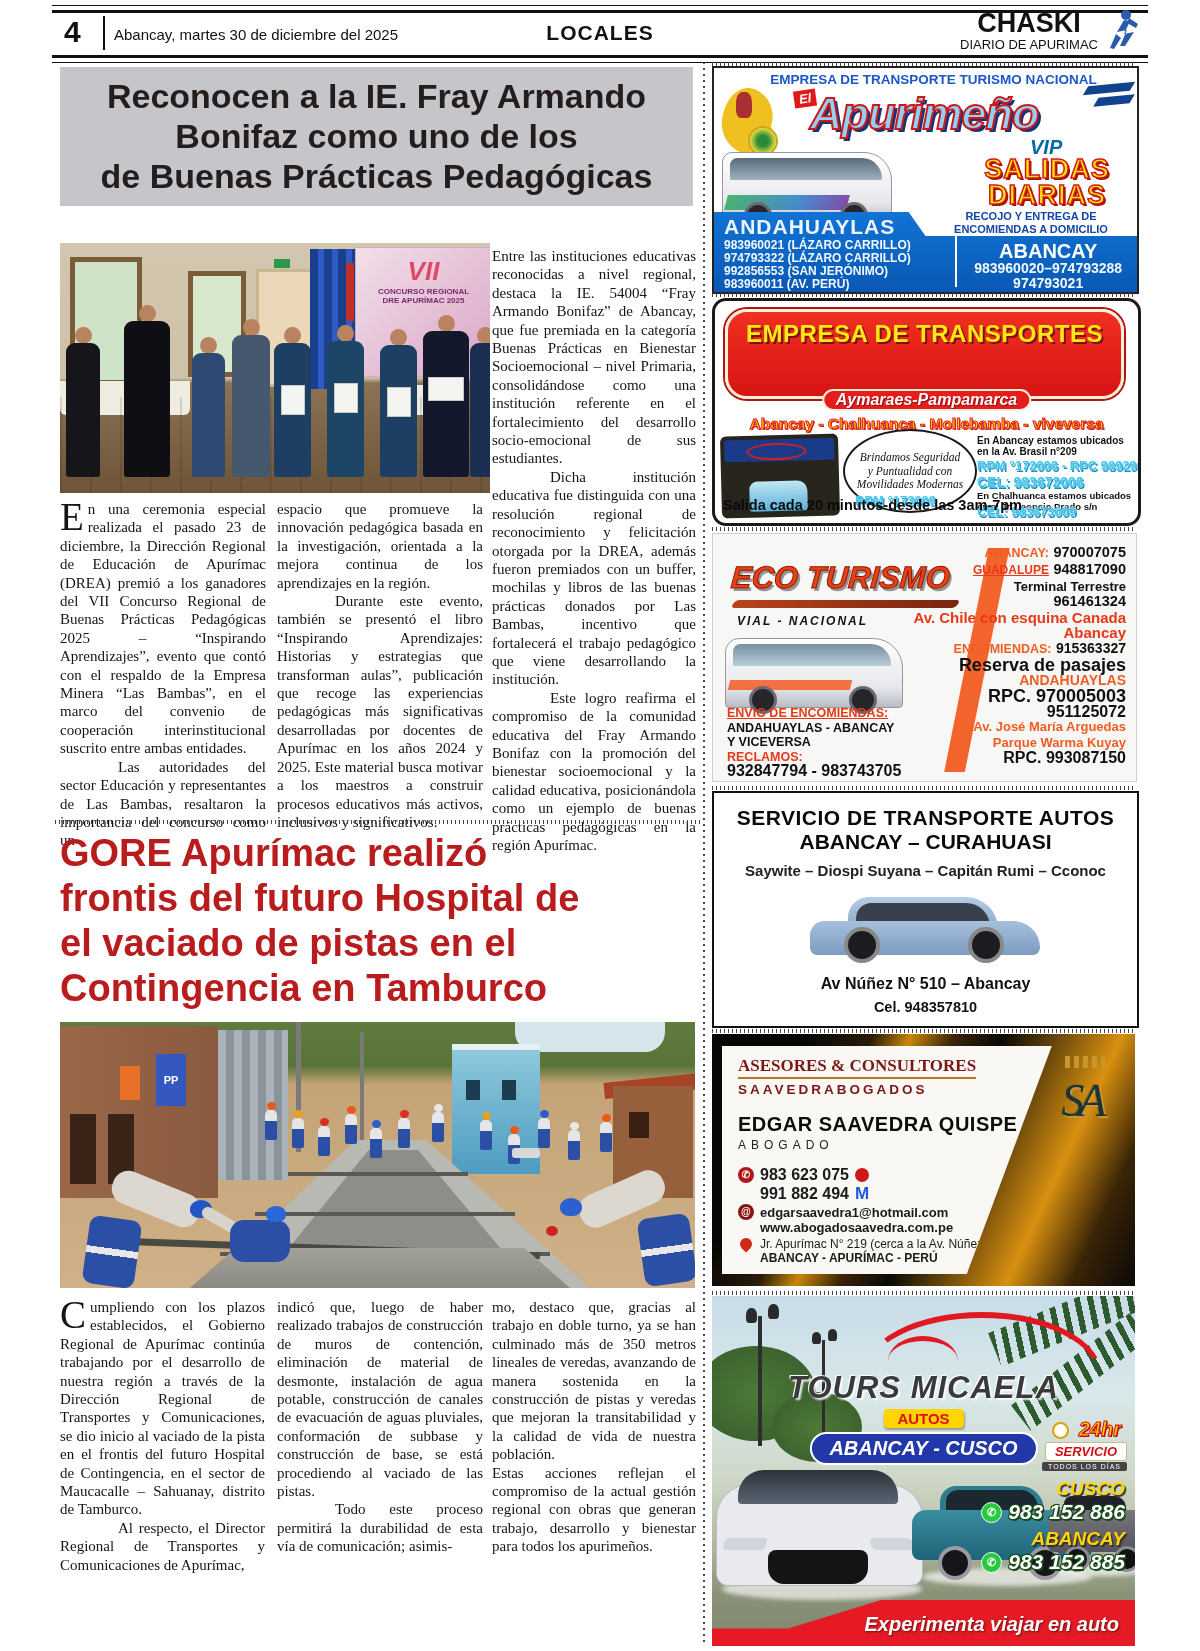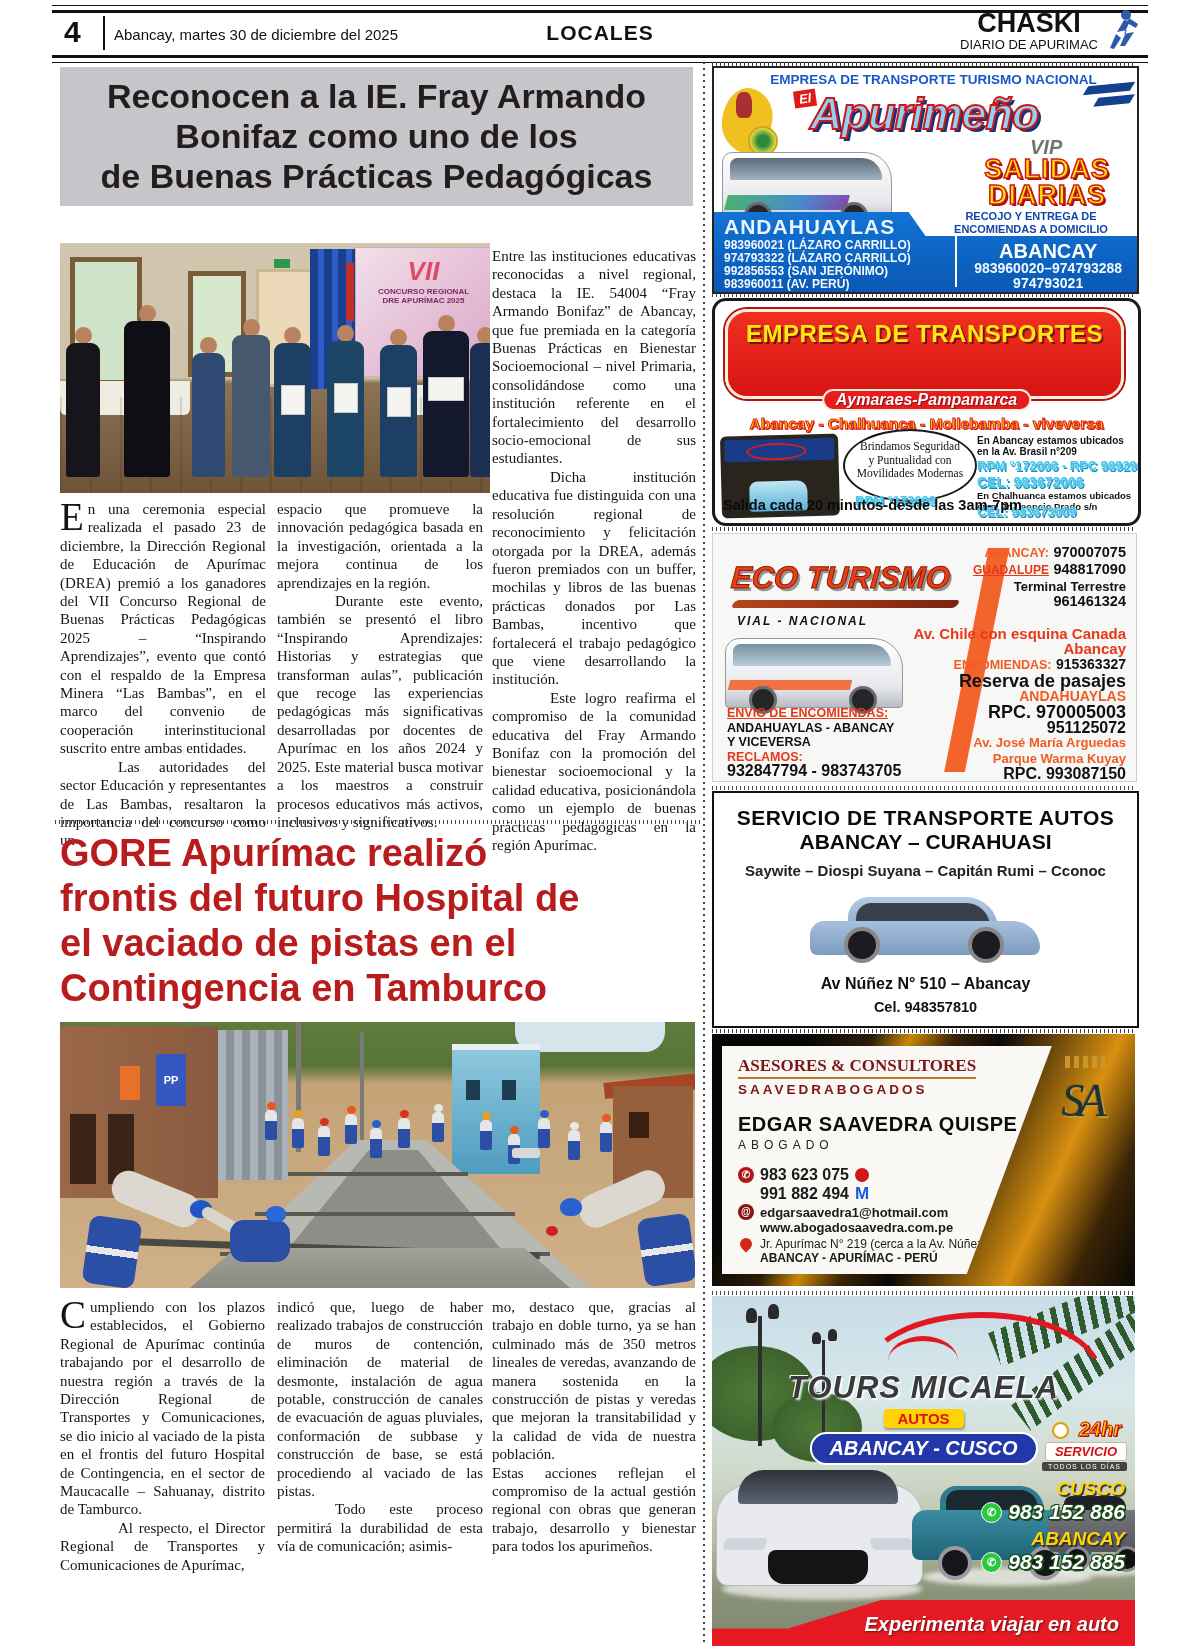--- a/index.html
+++ b/index.html
@@ -92,21 +92,21 @@
   .ad1{top:66px;height:224px;border:2px solid #222;}
   .ad1-tag{left:8px;top:4px;width:100%;text-align:center;color:#1a57c8;font-weight:bold;font-size:13.5px;font-family:"Liberation Sans",sans-serif;}
   .ad1-map{left:8px;top:20px;width:50px;height:66px;background:#f0c020;border-radius:46% 54% 38% 62%/52% 44% 56% 48%;transform:rotate(8deg);}
   .ad1-runner{left:22px;top:24px;width:16px;height:26px;background:#a83030;border-radius:40% 40% 30% 30%;}
   .ad1-crest{left:34px;top:58px;width:26px;height:26px;border-radius:50%;border:2px solid #caa520;background:radial-gradient(#2a8a3a 30%,#f0e040 72%);}
   .ad1-el{left:80px;top:22px;background:#e01818;color:#fff;font-weight:bold;font-style:italic;font-size:13px;
           padding:1px 5px;transform:rotate(-8deg);font-family:"Liberation Sans",sans-serif;}
   .ad1-brand{left:96px;top:20px;font-family:"Liberation Sans",sans-serif;font-weight:bold;font-style:italic;
              font-size:45px;color:#8fd2f4;letter-spacing:-1px;-webkit-text-stroke:2px #d01818;
              text-shadow:3px 3px 0 #12357a;}
-  .ad1-vip{left:316px;top:68px;font-family:"Liberation Sans",sans-serif;font-weight:bold;font-style:italic;font-size:20px;color:#737373;}
+  .ad1-vip{left:316px;top:68px;font-family:"Liberation Sans",sans-serif;font-weight:bold;font-style:italic;font-size:20px;color:#0369a1;}
   .ad1-sw{right:6px;top:16px;width:44px;height:9px;background:#11418f;transform:skewX(-35deg) rotate(-6deg);}
   .ad1-van{left:8px;top:84px;width:170px;height:72px;}
   .van-body{position:absolute;inset:0;background:linear-gradient(#ffffff,#e8e8ec 70%,#b8bcc4);
             border:1px solid #96989e;border-radius:10px 28px 4px 4px;}
   .van-win{position:absolute;left:8px;top:6px;width:152px;height:22px;background:linear-gradient(#5a6a78,#9fb2c0);border-radius:8px 22px 2px 2px;}
   .van-stripe{position:absolute;left:4px;bottom:14px;width:122px;height:15px;opacity:.85;
               background:linear-gradient(90deg,#30a858,#2a7cc8 60%,#7030a0);transform:skewX(-14deg);}
   .van-wheel{position:absolute;bottom:-6px;width:22px;height:22px;border-radius:50%;background:#26262a;border:3px solid #6a6a70;}
   .ad1-salidas{right:10px;top:88px;width:160px;text-align:center;font-family:"Liberation Sans",sans-serif;
                font-weight:bold;font-size:27px;line-height:26px;letter-spacing:1px;color:#ffe010;
@@ -134,21 +134,21 @@
   .ad2-tab{left:50%;transform:translateX(-50%);top:88px;background:#e81c1c;border:2px solid #f6f0d8;
            border-radius:12px;padding:0 12px;color:#fff;font-weight:bold;font-style:italic;font-size:16px;
            font-family:"Liberation Sans",sans-serif;white-space:nowrap;text-shadow:1px 1px 0 #901010;}
   .ad2-route{left:0;top:114px;width:100%;text-align:center;font-family:"Liberation Sans",sans-serif;
              font-weight:bold;font-size:15.5px;color:#ffd400;-webkit-text-stroke:1px #e02020;text-shadow:1px 1px 0 #c01818;}
   .ad2-photo{left:6px;top:134px;width:118px;height:82px;background:#28241e;border-radius:6px;transform:rotate(-1.5deg);}
   .ad2-psign{position:absolute;left:4px;top:4px;right:4px;height:22px;background:#1a3a8a;border-radius:3px;}
   .ad2-poval{position:absolute;left:26px;top:8px;width:56px;height:13px;border:2px solid #d02020;border-radius:50%;}
   .ad2-pvan{position:absolute;left:28px;bottom:6px;width:58px;height:30px;background:linear-gradient(#bfe8f4,#5ab0d8);border-radius:8px 10px 3px 3px;}
   .ad2-oval{left:128px;top:128px;width:130px;height:60px;border:2px solid #1a1a1a;border-radius:50%;
-            text-align:center;font-size:11.5px;line-height:13.5px;padding-top:9px;color:#111;}
+            text-align:center;font-style:italic;font-size:11.5px;line-height:13.5px;padding-top:20px;color:#111;}
   .ad2-info{font-family:"Liberation Sans",sans-serif;font-weight:bold;color:#111;}
   .cyan{color:#3ec8f0;text-shadow:0 0 2px #fff,1.5px 1.5px 0 #0a88b8;font-family:"Liberation Sans",sans-serif;font-weight:bold;}
   .ad2-salida{left:8px;top:196px;font-family:"Liberation Sans",sans-serif;font-weight:bold;font-size:14.5px;color:#0a0a0a;}
 
   
   .ad3{top:533px;height:247px;background:#f7f7f5;border:1px solid #cfcfcb;}
   .ad3-sw{left:226px;top:14px;width:86px;height:224px;background:#f25c22;
           clip-path:polygon(58% 0,82% 0,30% 100%,6% 100%);opacity:.95;}
   .ad3-brand{left:18px;top:26px;font-family:"Liberation Sans",sans-serif;font-weight:bold;font-style:italic;
              font-size:31px;color:#e84014;-webkit-text-stroke:1px #8a1808;text-shadow:2.5px 2.5px 0 rgba(0,0,0,.4);transform:skewX(-4deg);}
@@ -509,21 +509,21 @@
       <div class="van-win" style="width:158px;background:linear-gradient(#7890a0,#b8ccd8);"></div>
       <div class="van-stripe" style="background:#f25c22;height:10px;bottom:18px;"></div>
       <div class="van-wheel" style="left:24px;"></div>
       <div class="van-wheel" style="right:26px;"></div>
     </div>
     <div class="abs ad3-right">
       <div><span class="o" style="font-size:12.5px;">ABANCAY:</span> <span class="k" style="font-size:14.5px;">970007075</span></div>
       <div><span class="r" style="font-size:12px;text-decoration:underline;">GUADALUPE</span> <span class="k" style="font-size:14.5px;">948817090</span></div>
       <div class="k" style="font-size:13px;">Terminal Terrestre</div>
       <div class="k" style="font-size:14.5px;">961461324</div>
-      <div class="r" style="font-size:15px;margin-top:16px;">Av. Chile con esquina Canada</div>
+      <div class="r" style="font-size:15px;">Av. Chile con esquina Canada</div>
       <div class="r" style="font-size:15px;">Abancay</div>
       <div><span class="o" style="font-size:12.5px;">ENCOMIENDAS:</span> <span class="k" style="font-size:14px;">915363327</span></div>
       <div class="k" style="font-size:18px;">Reserva de pasajes</div>
       <div class="o" style="font-size:14px;">ANDAHUAYLAS</div>
       <div class="k" style="font-size:18px;">RPC. 970005003</div>
       <div class="k" style="font-size:16px;">951125072</div>
       <div class="o" style="font-size:13px;">Av. José María Arguedas</div>
       <div class="o" style="font-size:13px;">Parque Warma Kuyay</div>
       <div class="k" style="font-size:16px;">RPC. 993087150</div>
     </div>

